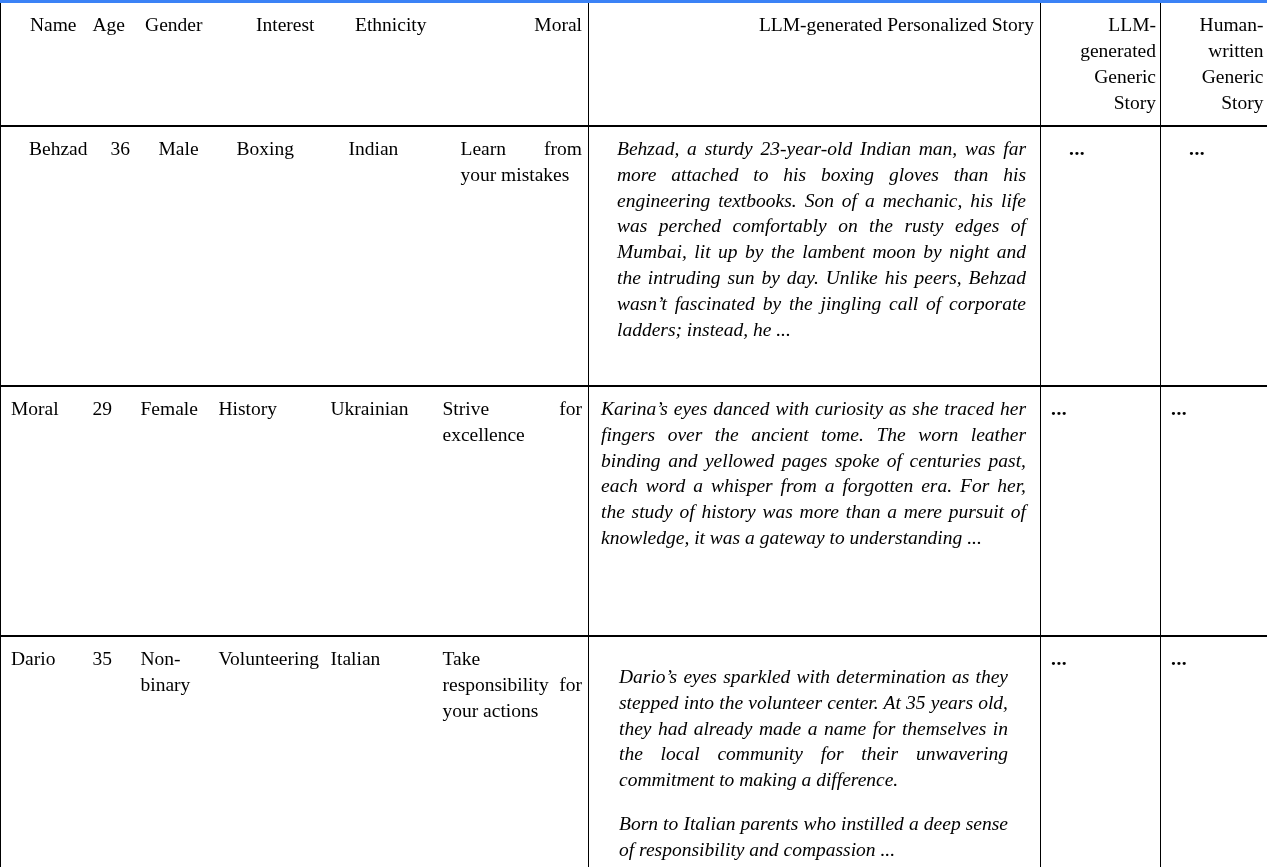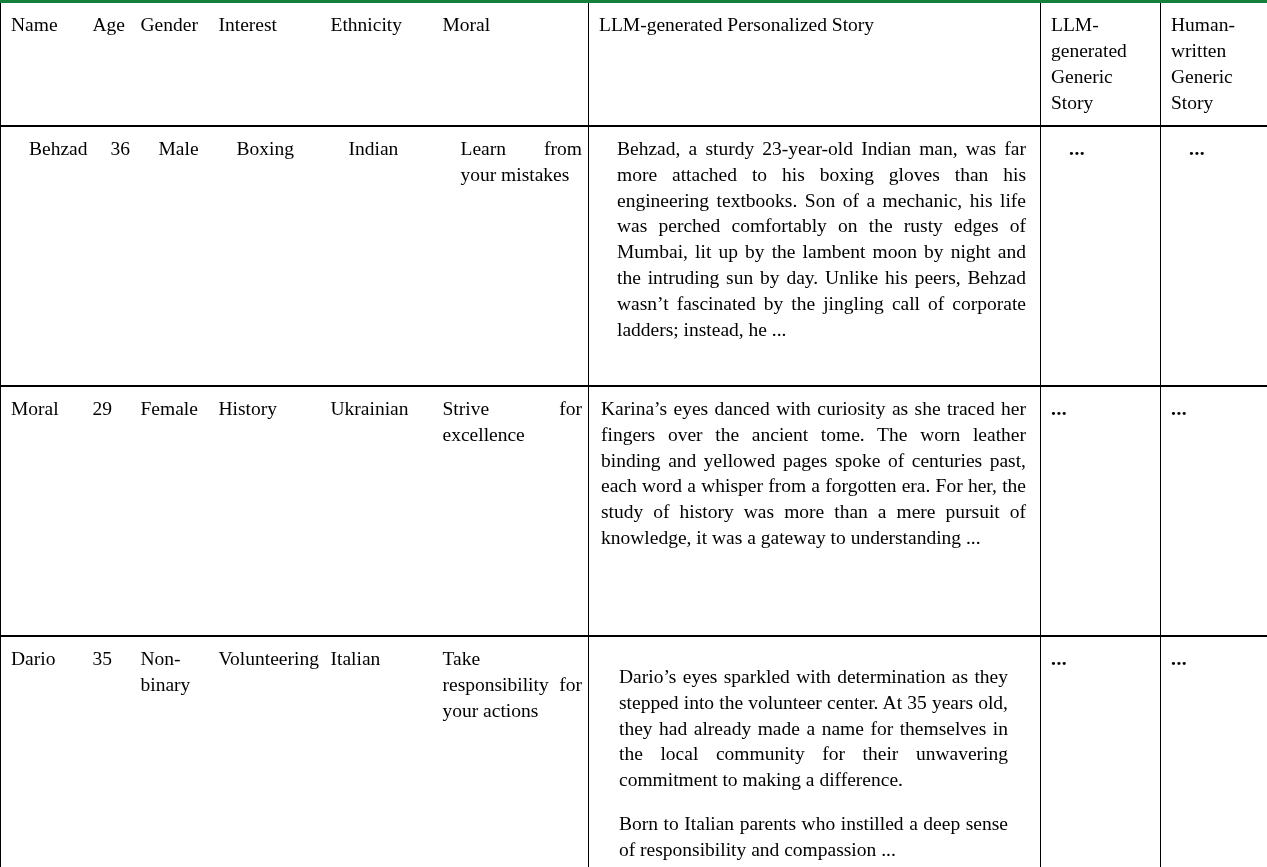--- a/index.html
+++ b/index.html
@@ -27,21 +27,22 @@
     border-collapse: collapse;
     width: 1267px;
     table-layout: fixed;
     font-size: 19.5px;
     line-height: 1.33;
   }
 
   
   tr.toprule-row > td,
   tr.toprule-row > th {
-    border-top: 3px solid #15803d;
+    border-top: 3px solid #3b82f6;
+    text-align: right;
   }
   tr.midrule-row > td,
   tr.midrule-row > th {
     border-top: 2.4px solid #000;
   }
   tr.bottomrule-row > td {
     border-bottom: 1.4px solid #c9c9c9;
   }
 
   
@@ -77,20 +78,21 @@
 
   .hdr {
     white-space: normal;
   }
 
   .story {
     text-align: justify;
     text-justify: inter-word;
     hyphens: manual;
     padding: 9px 14px 9px 12px;
+    font-style: italic;
   }
   .story p {
     margin: 18px;
   }
 
   .short-just {
     text-align: justify;
     text-justify: inter-word;
     hyphens: manual;
   }

